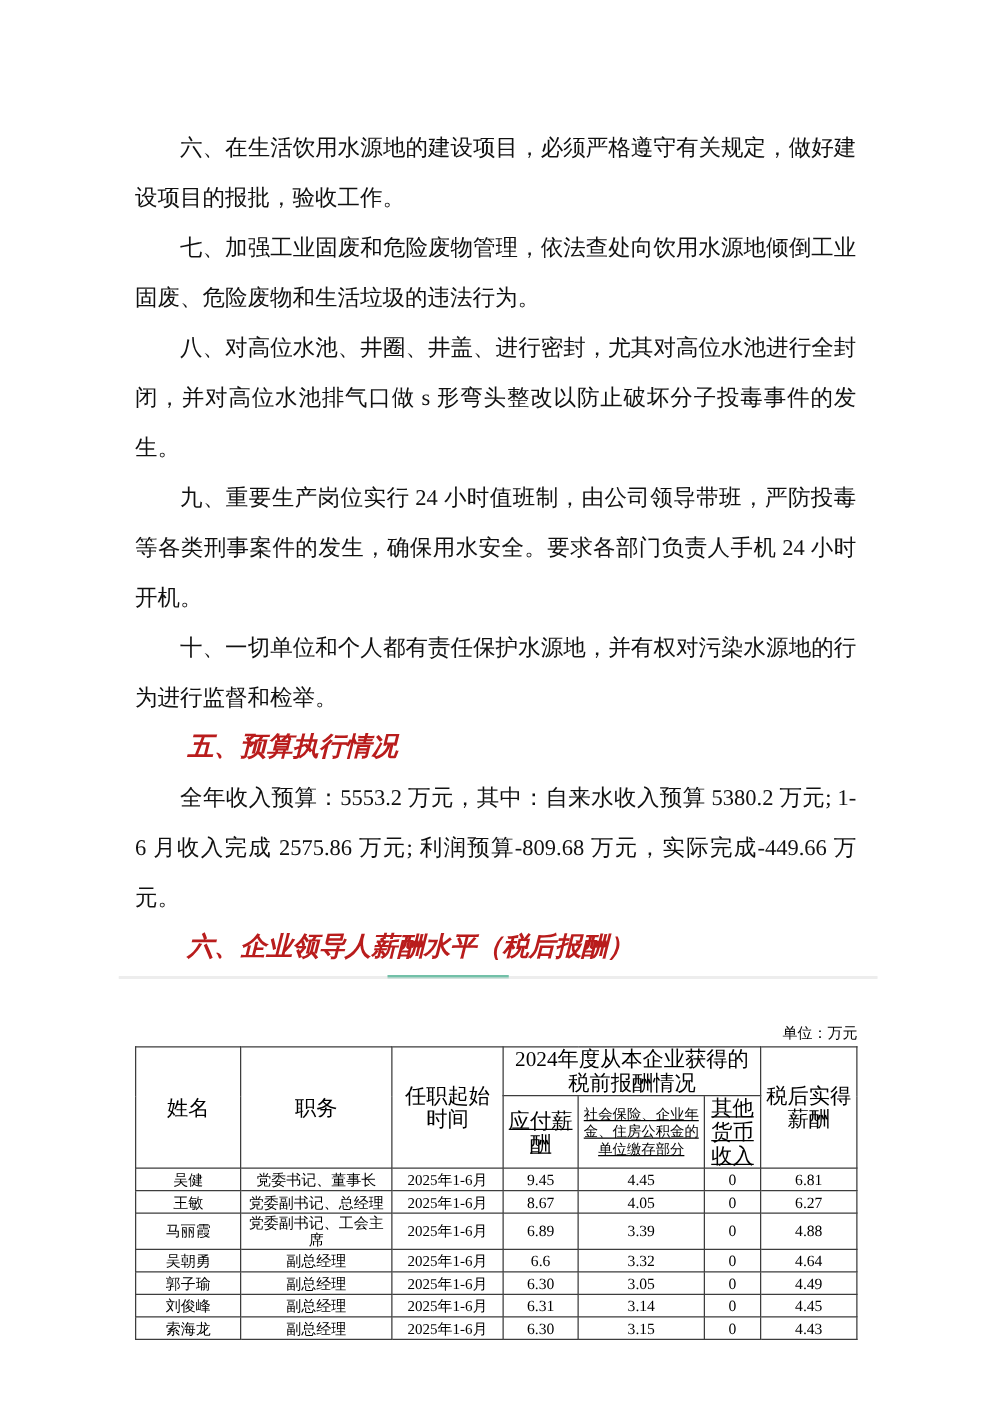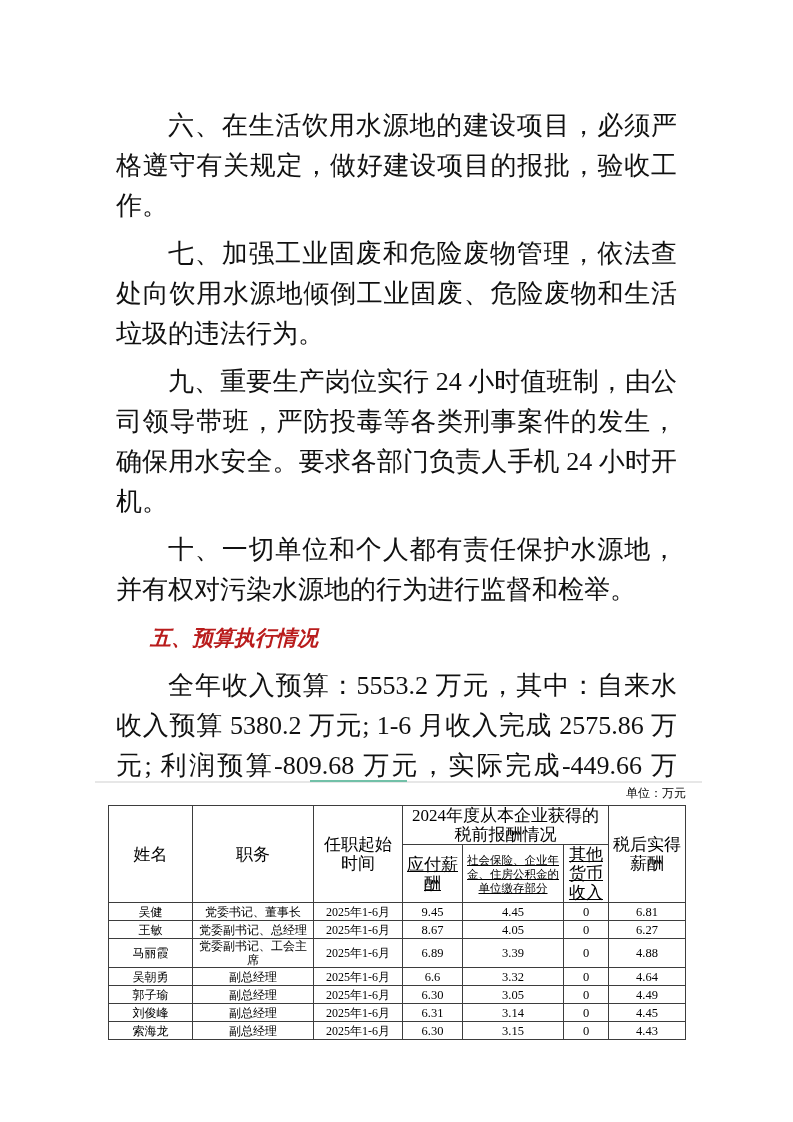--- a/index.html
+++ b/index.html
@@ -5,21 +5,21 @@
   html,body{margin:0;padding:0;}
   body{
     width:793px;height:1122px;background:#ffffff;position:relative;
     font-family:"Liberation Serif","DejaVu Serif",serif;color:#111111;
     overflow:hidden;
   }
   .doc-content{
     position:absolute;left:108px;top:98px;width:577px;
   }
   .para{
-    margin:8px;font-size:26px;line-height:40px;text-align:justify;
+    margin:0;font-size:18px;line-height:40px;text-align:justify;
     text-indent:2em;color:#111111;
     font-family:"Liberation Serif","DejaVu Serif",serif;
   }
   .heading{
     margin:0;font-size:21px;line-height:40px;font-weight:700;
     text-indent:2em;color:#b91c1c;
     font-family:"Liberation Sans","DejaVu Sans",sans-serif;
     font-style:italic;
   }
   
@@ -32,21 +32,22 @@
     background:#72c0a8;
   }
   .tbl-title{
     font-size:19px;line-height:34px;text-align:center;color:#000;
     font-family:"Liberation Serif","DejaVu Serif",serif;
     letter-spacing:.5px;
   }
   .unit-row{
     text-align:right;font-size:12px;line-height:22px;color:#000;
     padding-right:16px;
-    font-family:Liberation Mono, monospace;
+    font-family:Liberation Serif, serif;
+    margin-top:32px;
   }
   table.salary{
     border-collapse:collapse;table-layout:fixed;width:577px;margin-left:13px;
     font-family:"Liberation Serif","DejaVu Serif",serif;
   }
   table.salary td,table.salary th{
     border:1px solid #3d3d3d;text-align:center;vertical-align:middle;
     font-weight:400;padding:0 2px;color:#000;
   }
   th.hdr{font-size:17px;line-height:19px;}
@@ -59,20 +60,21 @@
     font-family:Liberation Serif, serif;
     font-size:12.5px;font-weight:700;line-height:14px;
   }
 </style>
 </head>
 <body>
 
 <div class="doc-content">
   <p class="para">六、在生活饮用水源地的建设项目，必须严格遵守有关规定，做好建设项目的报批，验收工作。</p>
   <p class="para">七、加强工业固废和危险废物管理，依法查处向饮用水源地倾倒工业固废、危险废物和生活垃圾的违法行为。</p>
+  <p class="para">八、对高位水池、井圈、井盖、进行密封，尤其对高位水池进行全封闭，并对高位水池排气口做 s 形弯头整改以防止破坏分子投毒事件的发生。</p>
   <p class="para">九、重要生产岗位实行 24 小时值班制，由公司领导带班，严防投毒等各类刑事案件的发生，确保用水安全。要求各部门负责人手机 24 小时开机。</p>
   <p class="para">十、一切单位和个人都有责任保护水源地，并有权对污染水源地的行为进行监督和检举。</p>
   <p class="heading">五、预算执行情况</p>
   <p class="para">全年收入预算：5553.2 万元，其中：自来水收入预算 5380.2 万元; 1-6 月收入完成 2575.86 万元; 利润预算-809.68 万元，实际完成-449.66 万元。</p>
   <p class="heading">六、企业领导人薪酬水平（税后报酬）</p>
 </div>
 
 <div class="table-block">
   <div class="hairline">
     <div class="accent-bar"></div>

